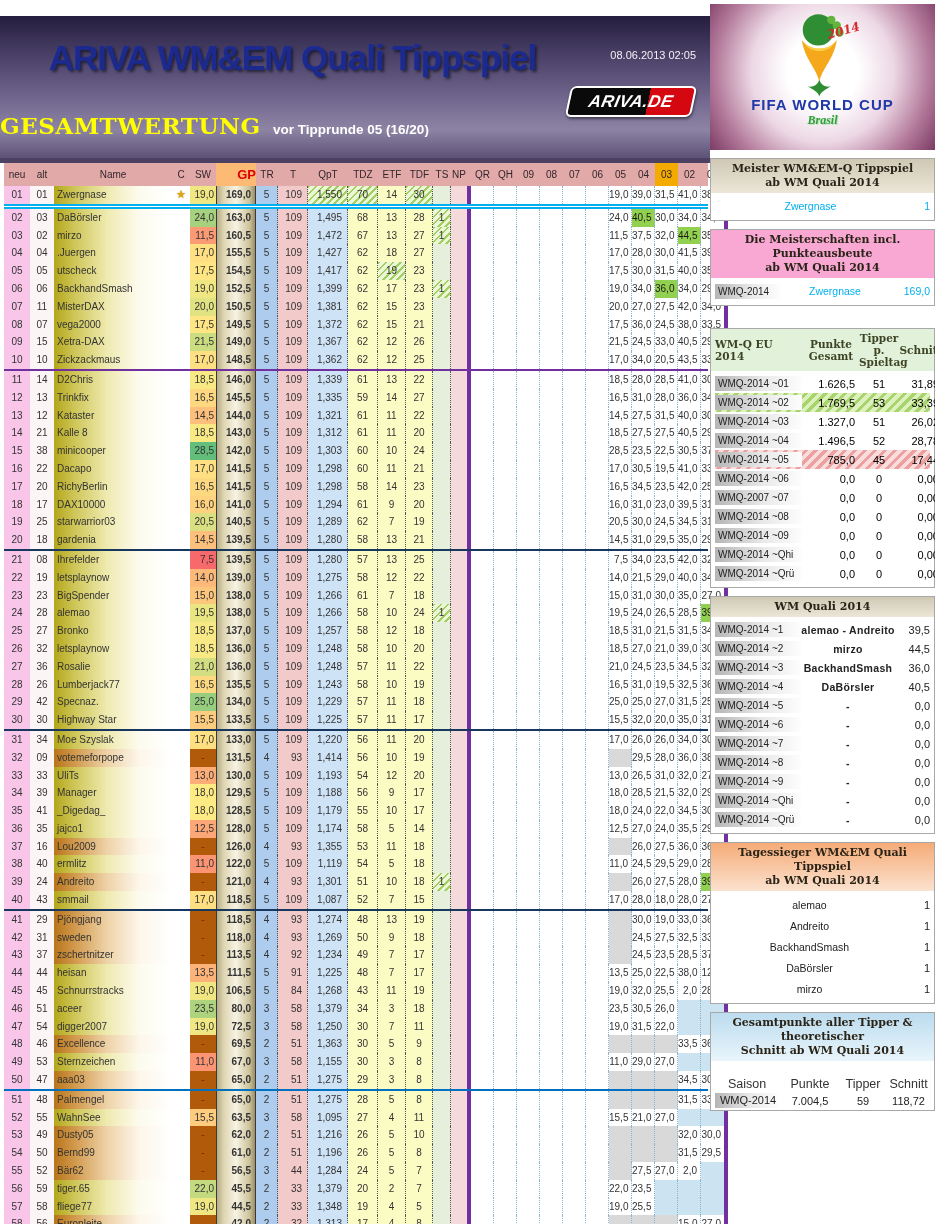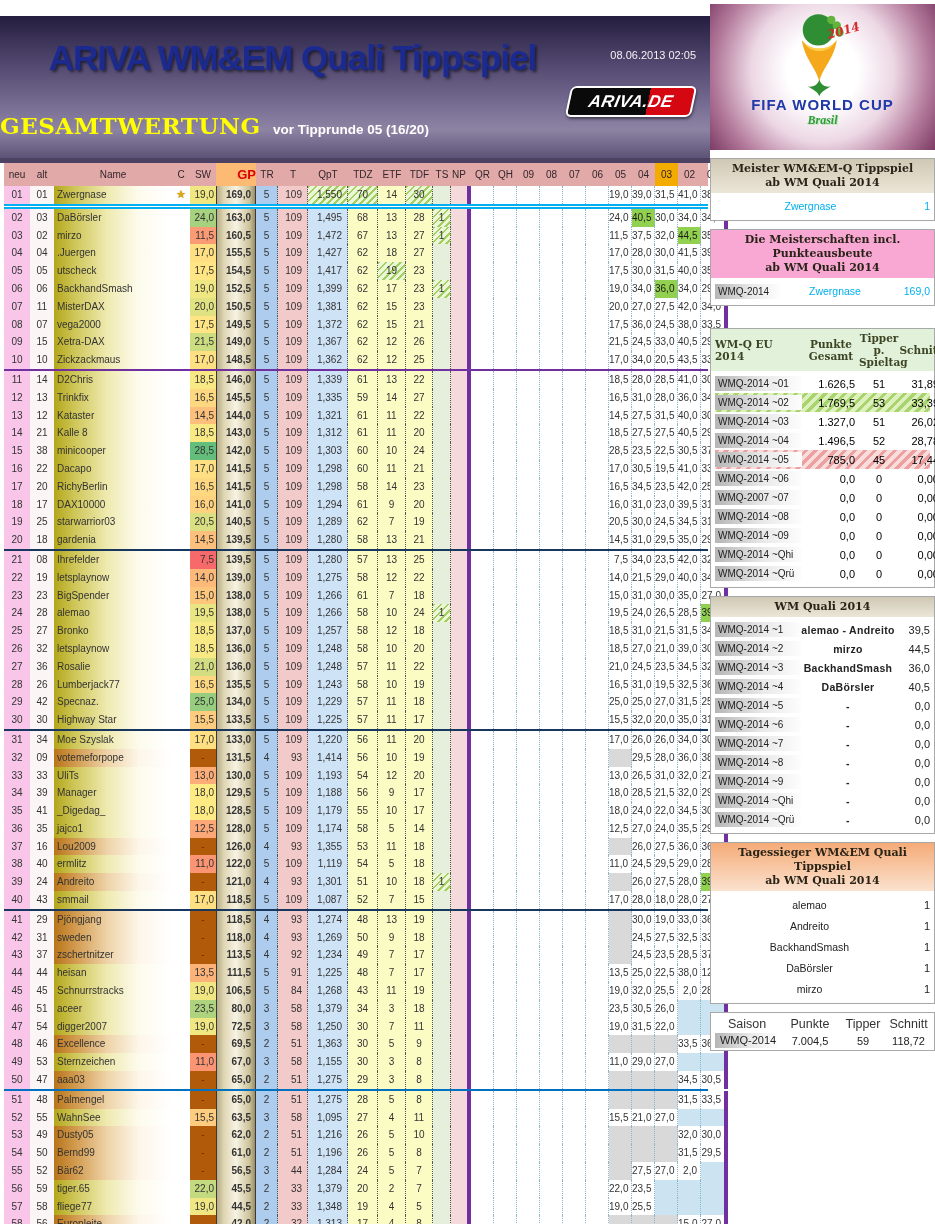--- a/index.html
+++ b/index.html
@@ -83,21 +83,21 @@
   .sv{font-size:11px;text-align:right;padding-right:4px;}
   .sc{font-size:11px;text-align:center;}
   .hl-green{background-image:repeating-linear-gradient(135deg,#a8d46f 0,#a8d46f 3px,#def0bb 3px,#def0bb 7px);}
   .hl-red{background-image:repeating-linear-gradient(135deg,#eda0a0 0,#eda0a0 3px,#f9dddd 3px,#f9dddd 7px);}
   .wrow{display:grid;grid-template-columns:86px 94px 35px;align-items:center;height:19px;}
   .wname{font-size:10.5px;text-align:center;letter-spacing:.3px;color:#222;font-weight:bold;}
   .wpts{font-size:11px;text-align:right;color:#222;}
   .t5row{display:flex;align-items:center;height:21px;}
   .t5name{flex:1;text-align:center;font-size:10.5px;color:#222;}
   .t5cnt{width:26px;text-align:right;font-size:11px;color:#222;}
-  .p6head{display:grid;grid-template-columns:64px 62px 44px 47px;padding:4px 4px 0 4px;}
+  .p6head{display:grid;grid-template-columns:64px 62px 44px 47px;padding:16px 4px 0 4px;}
   .p6head div{font-size:12.5px;color:#333;text-align:center;}
   .p6row{display:grid;grid-template-columns:64px 62px 44px 47px;align-items:center;padding:2px 4px 2px 4px;}
   .p6row div{font-size:11px;color:#222;text-align:center;}
 </style>
 </head>
 <body>
 
 <div class="page">
   <div class="main">
     <div class="hdr">
@@ -2071,20 +2071,24 @@
             <div class="t5cnt">1</div>
           </div>
           <div class="t5row">
             <div class="t5name">mirzo</div>
             <div class="t5cnt">1</div>
           </div>
         </div>
     </div>
 
     <div class="panel">
+      <div class="p-head blue">
+        <div>Gesamtpunkte aller Tipper &amp; theoretischer</div>
+        <div>Schnitt ab WM Quali 2014</div>
+      </div>
       <div class="p6head" id="p6head">
           <div>Saison</div>
           <div>Punkte</div>
           <div>Tipper</div>
           <div>Schnitt</div>
         </div>
       <div id="p6body">
           <div class="p6row">
             <div class="glabel" style="width: 60px;">WMQ-2014</div>
             <div>7.004,5</div>

